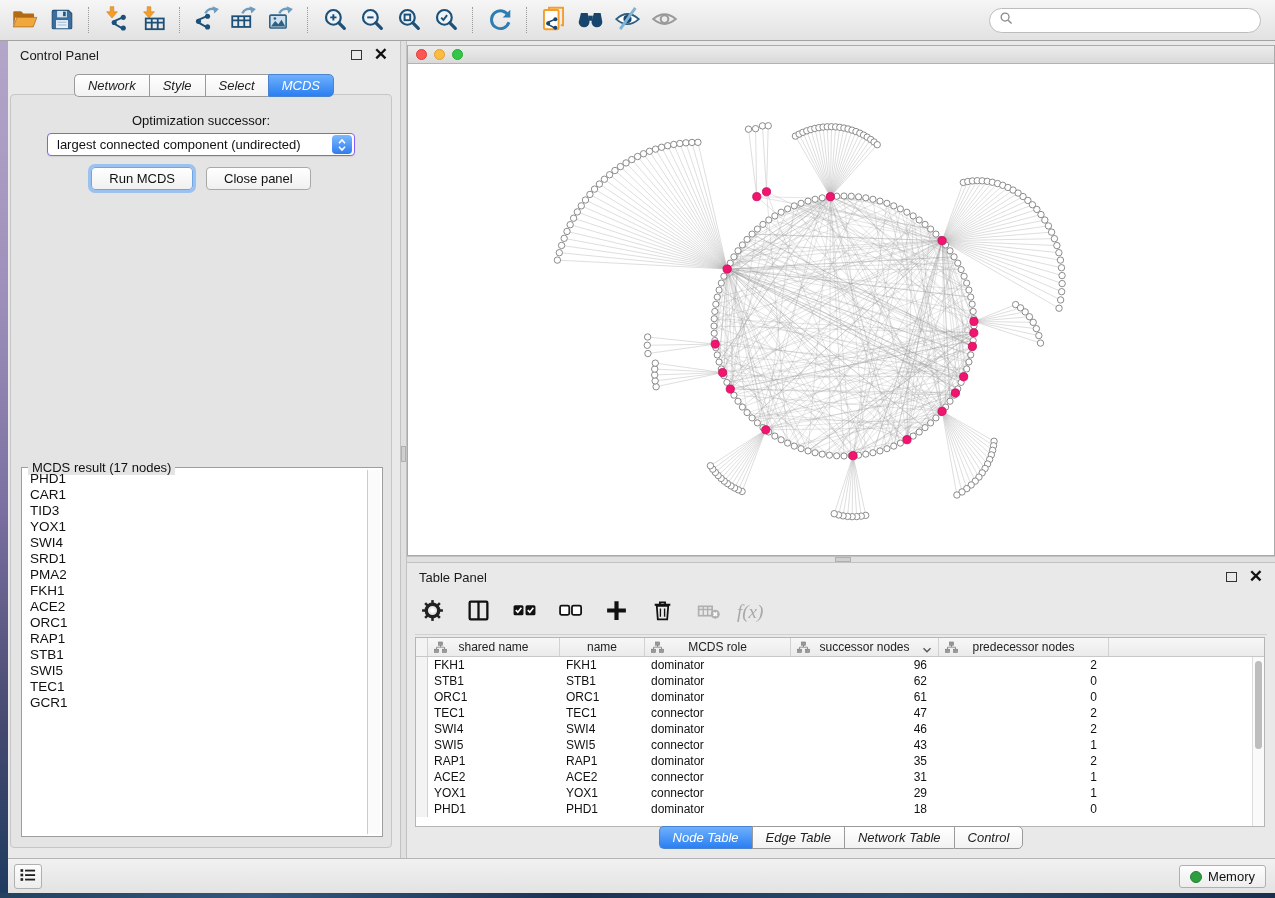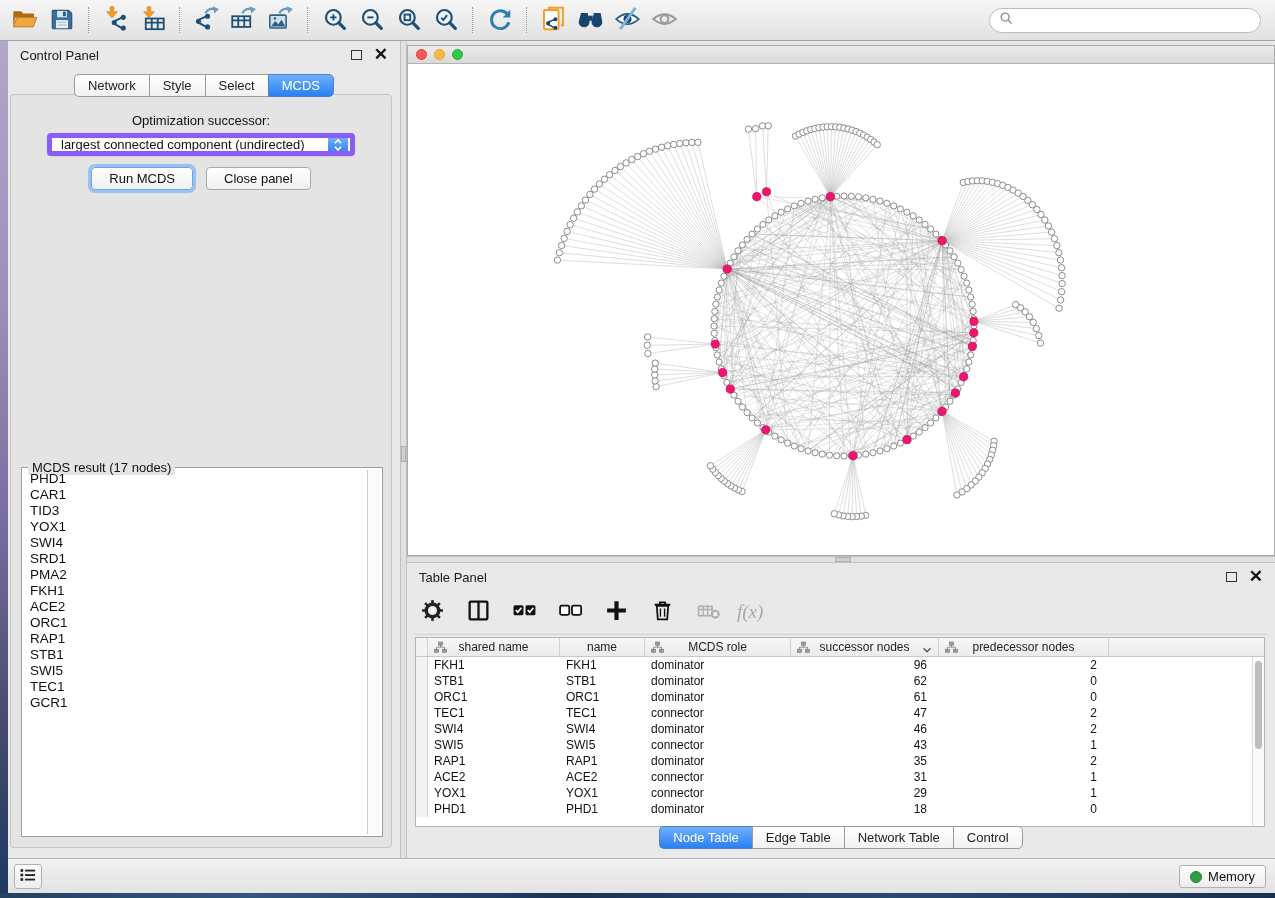--- a/index.html
+++ b/index.html
@@ -27,29 +27,29 @@
     font-family:"Liberation Sans",sans-serif; background:transparent; }
 
   
   .cpanel { position:absolute; left:8px; top:41px; width:392px; height:817px; background:#e9e9e9; }
   .panel-head { height:28px; display:flex; align-items:center; padding:0 12px; font-size:13px; color:#1a1a1a; }
   .panel-head .spacer { flex:1; }
   .float-ic { width:11px; height:10px; border:1.6px solid #333; margin-right:12px; }
   .close-ic { font-size:17px; font-weight:bold; color:#111; line-height:10px; }
   .cp-tabs { position:absolute; top:33px; left:0; right:0; display:flex; justify-content:center; z-index:2; }
   .seg { border:1px solid #9a9a9a; border-right:none; background:linear-gradient(#ffffff,#f2f2f2);
-    padding:3px 13px; font-size:13px; color:#222; white-space:nowrap; }
+    padding:3px 13px; font-size:13px; color:#222; white-space:nowrap;font-style:italic; }
   .seg:first-child { border-radius:5px 0 0 5px; }
   .seg:last-child { border-right:1px solid #9a9a9a; border-radius:0 5px 5px 0; }
   .seg.active { background:linear-gradient(#6fb0fb,#2a7ff2); color:#fff; border-color:#4a84d0;text-align:center; }
   .cp-body { position:absolute; left:2px; right:8px; top:53px; bottom:10px;
     background:#e4e4e4; border:1px solid #c6c6c6; border-radius:4px; }
   .opt-label { position:absolute; top:18px; left:0; right:0; text-align:center; font-size:13px; color:#111; }
   .mac-select { position:absolute; top:38px; left:36px; right:36px; height:23px; background:#fff;
-    border:5px solid #8b5cf6; border-radius:4px; display:flex; align-items:center; overflow:hidden;
+    border:1px solid #8b5cf6; border-radius:4px; display:flex; align-items:center; overflow:hidden;
     box-shadow:0 1px 1px rgba(0,0,0,.08); }
   .mac-select .val { flex:1; font-size:13px; color:#111; padding-left:9px; white-space:nowrap; }
   .mac-select .stepper { width:20px; height:19px; margin-right:2px; border-radius:4px;
     background:linear-gradient(#7db9fd,#2e7cf0); display:flex; align-items:center; justify-content:center; }
   .btn-row { position:absolute; top:72px; left:0; right:0; display:flex; justify-content:center; gap:13px; }
   .mac-btn { height:23px; padding:0 17px; font-size:13px; color:#111; background:linear-gradient(#ffffff,#f0f0f0);
     border:1px solid #a9a9a9; border-radius:4px; font-family:"Liberation Sans",sans-serif; }
   .mac-btn.focus { box-shadow:0 0 0 3px rgba(94,164,245,.55); border-color:#6ea7e8; }
   .mcds-group { position:absolute; left:10px; right:8px; top:372px; bottom:10px;
     border:1px solid #9e9e9e; background:#fff; }

